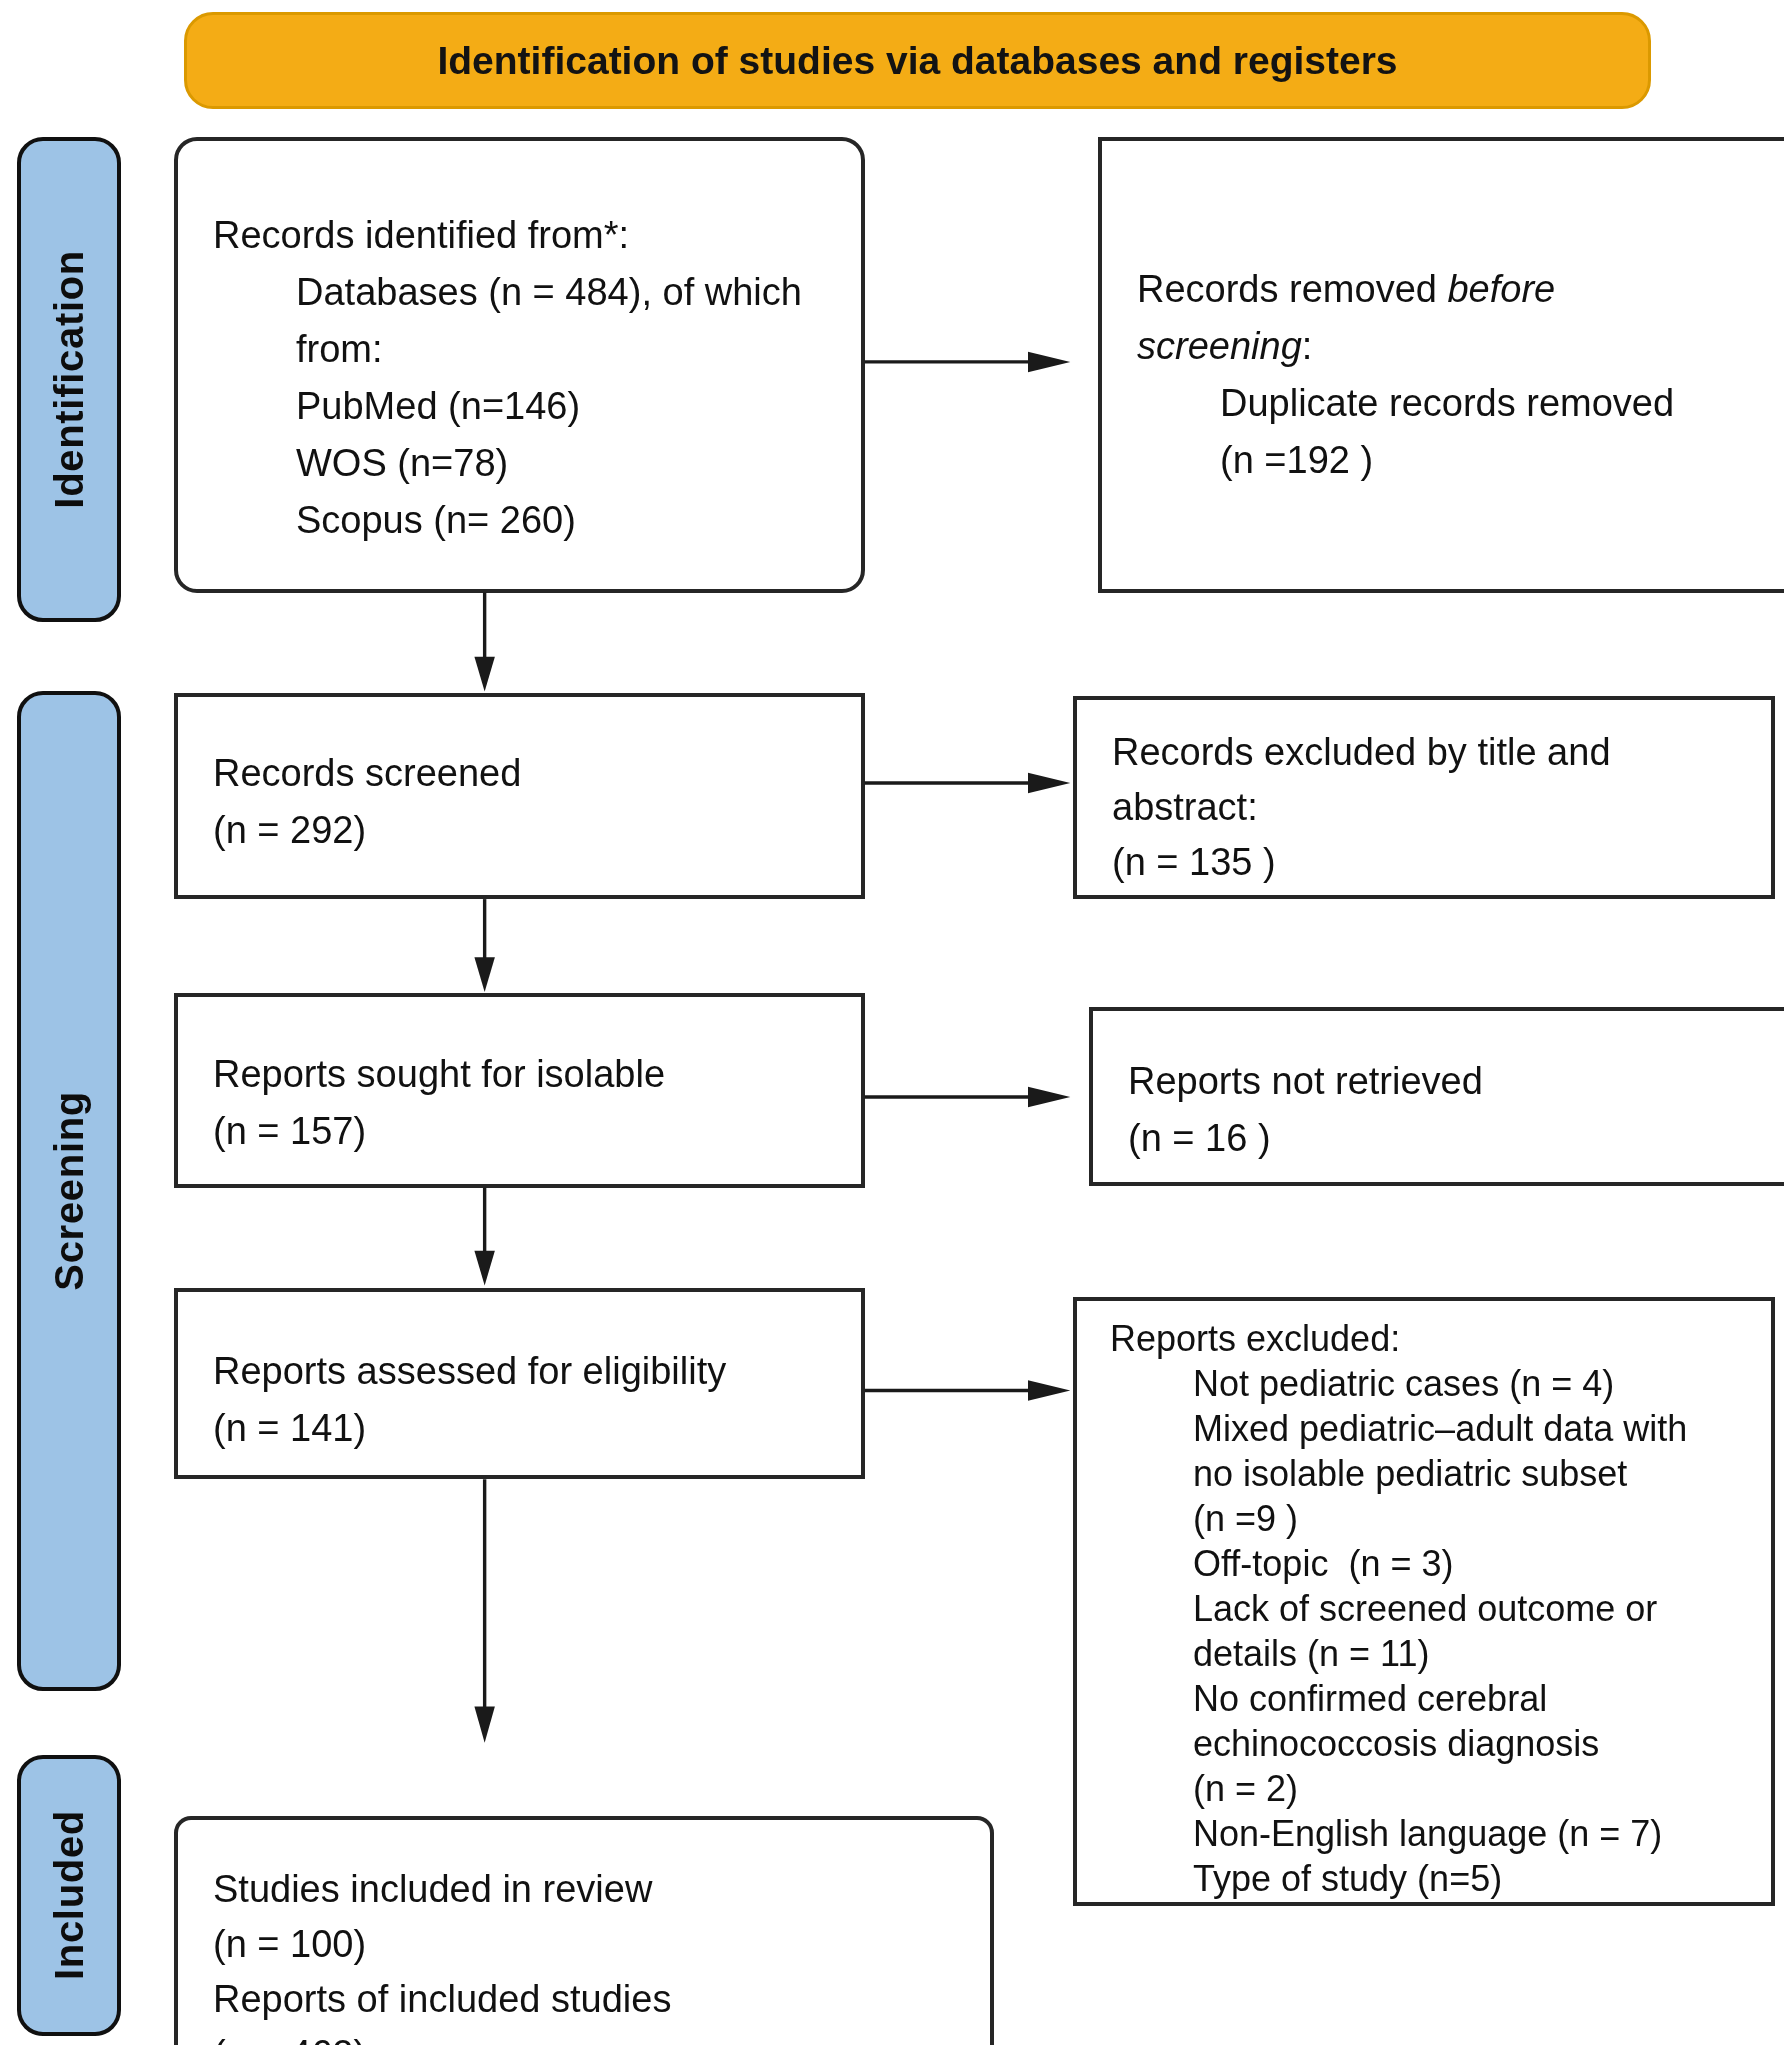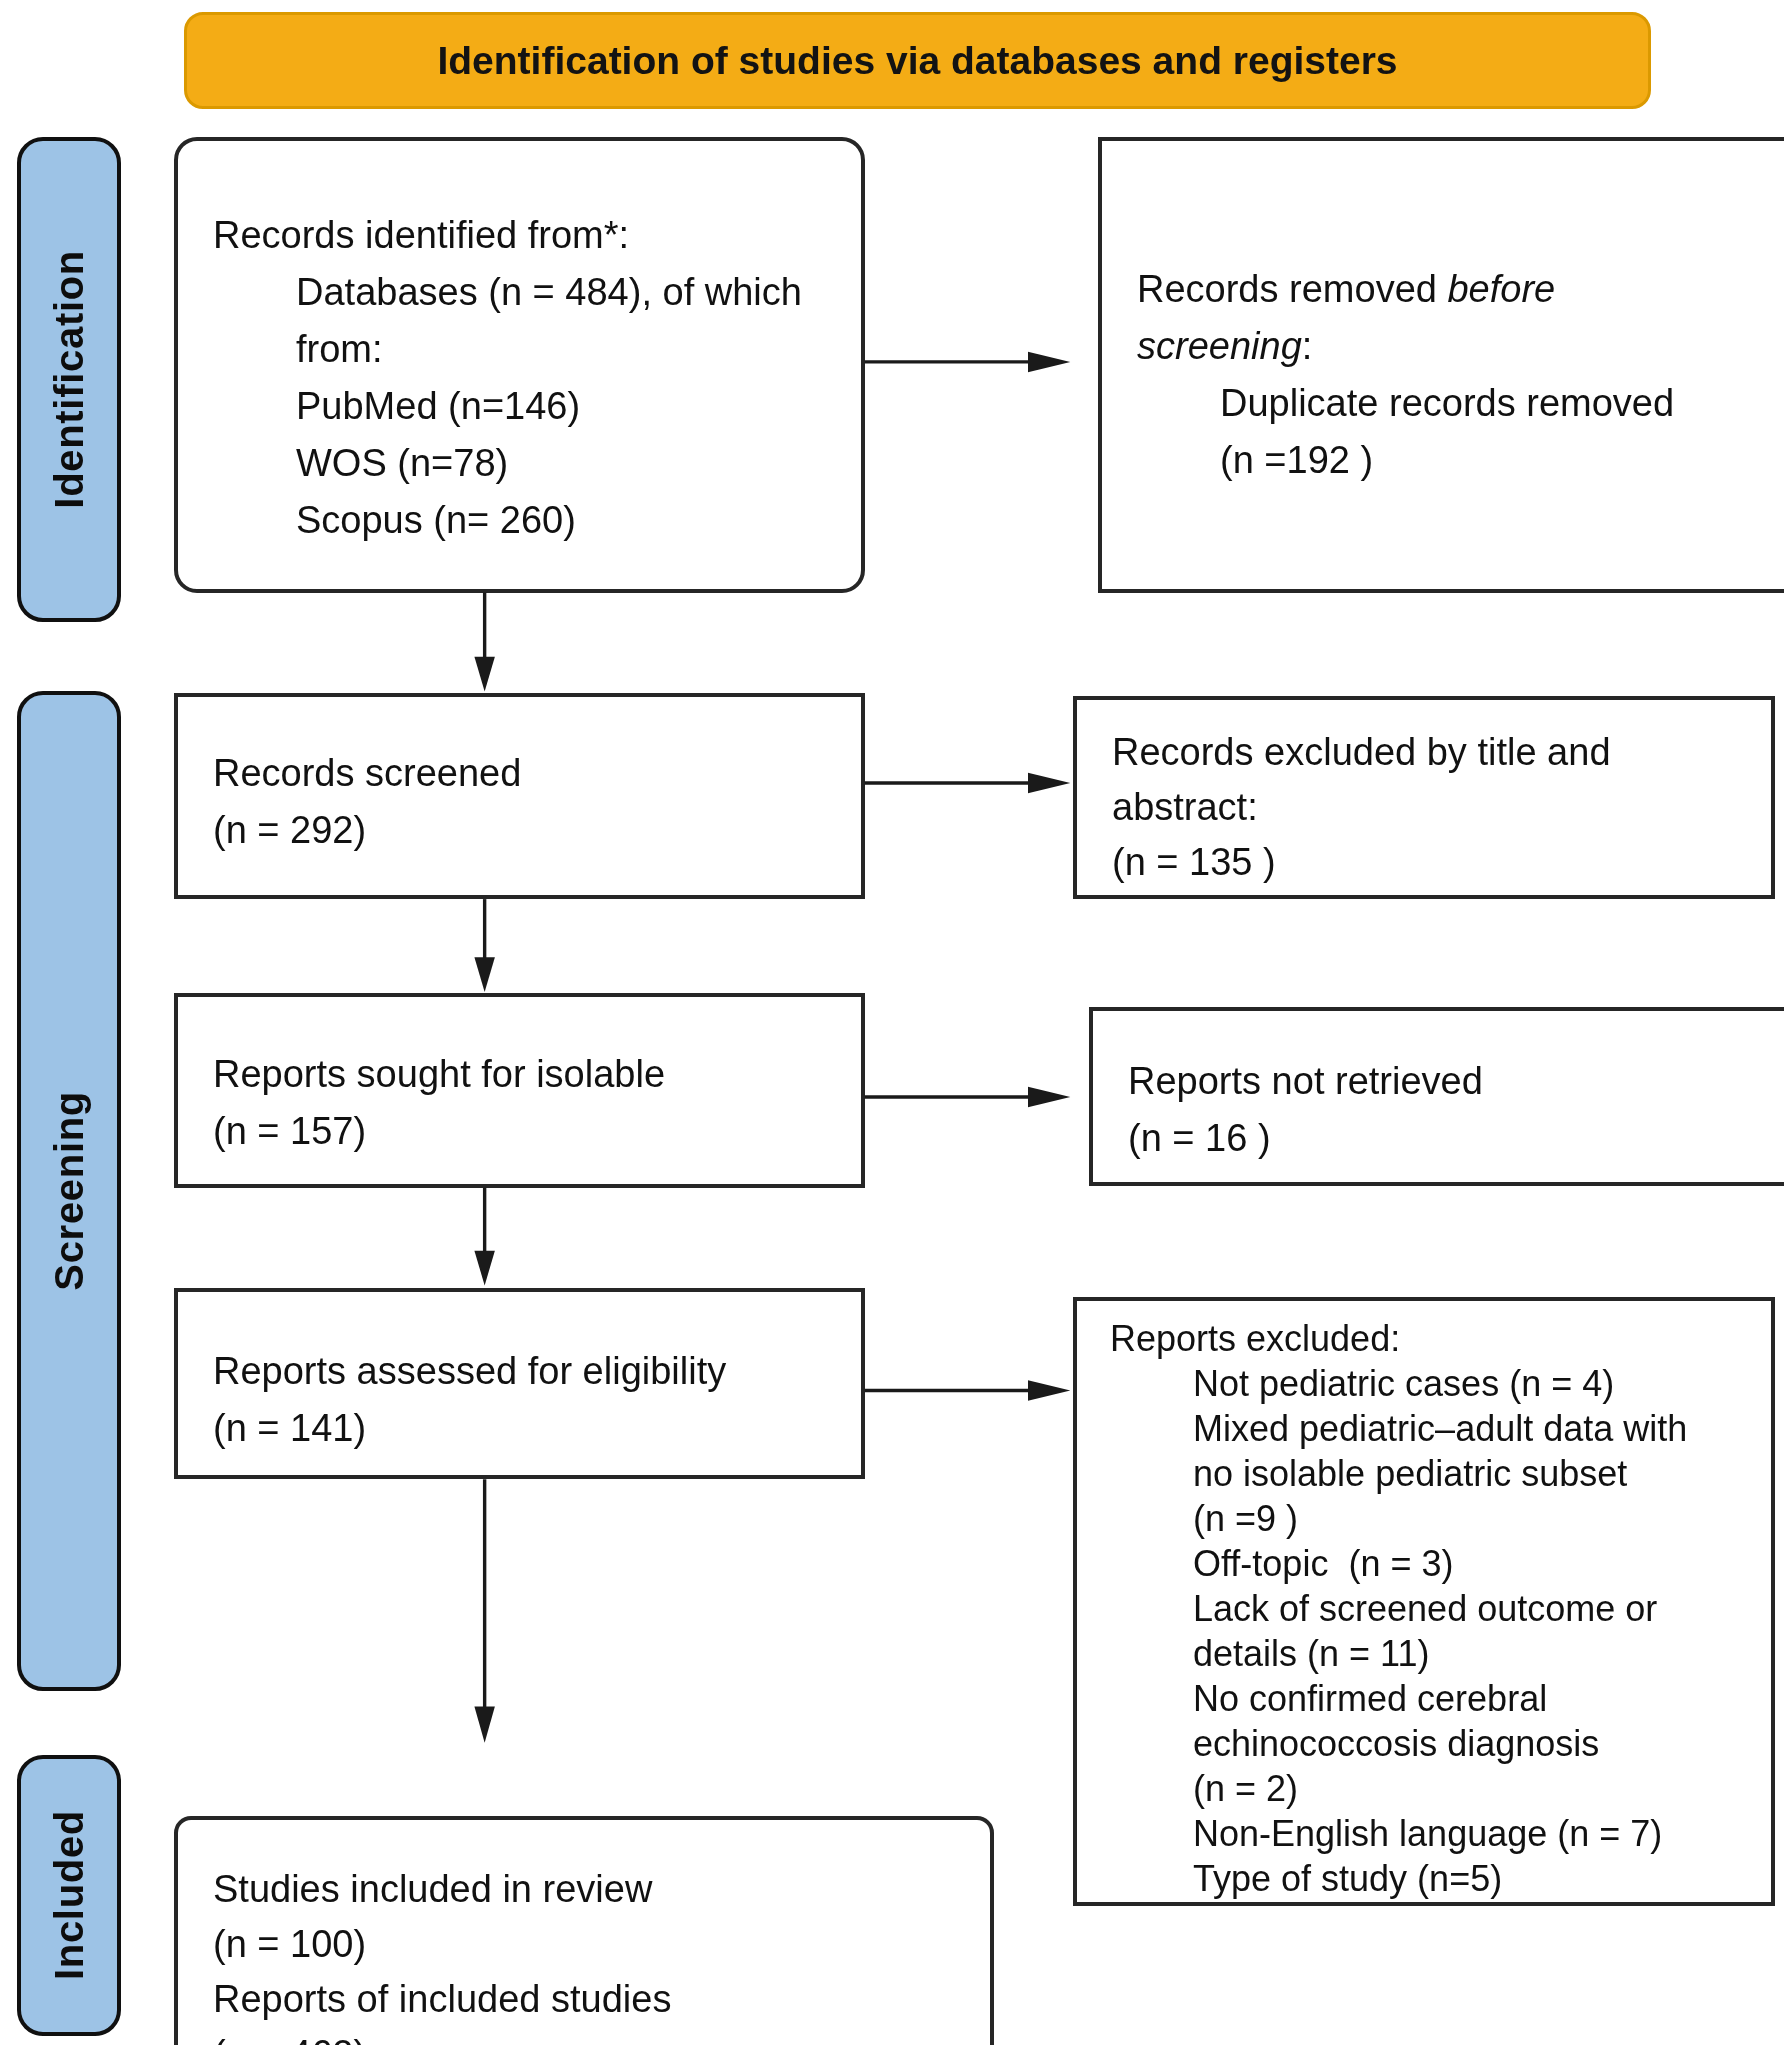--- a/index.html
+++ b/index.html
@@ -15,21 +15,21 @@
     overflow: hidden;
   }
 
   
   .banner {
     position: absolute;
     left: 184px; top: 12.3px;
     width: 1467px; height: 97px;
     background: var(--banner-fill, #F4AC15);
     border: 3.4px solid var(--banner-border, #DB9900);
-    border-radius: 19px;
+    border-radius: 29px;
     box-sizing: border-box;
     display: flex;
     align-items: center;
     justify-content: center;
   }
   .banner .banner-text {
     font-size: 39px;
     font-weight: bold;
     color: #131313;
   }

